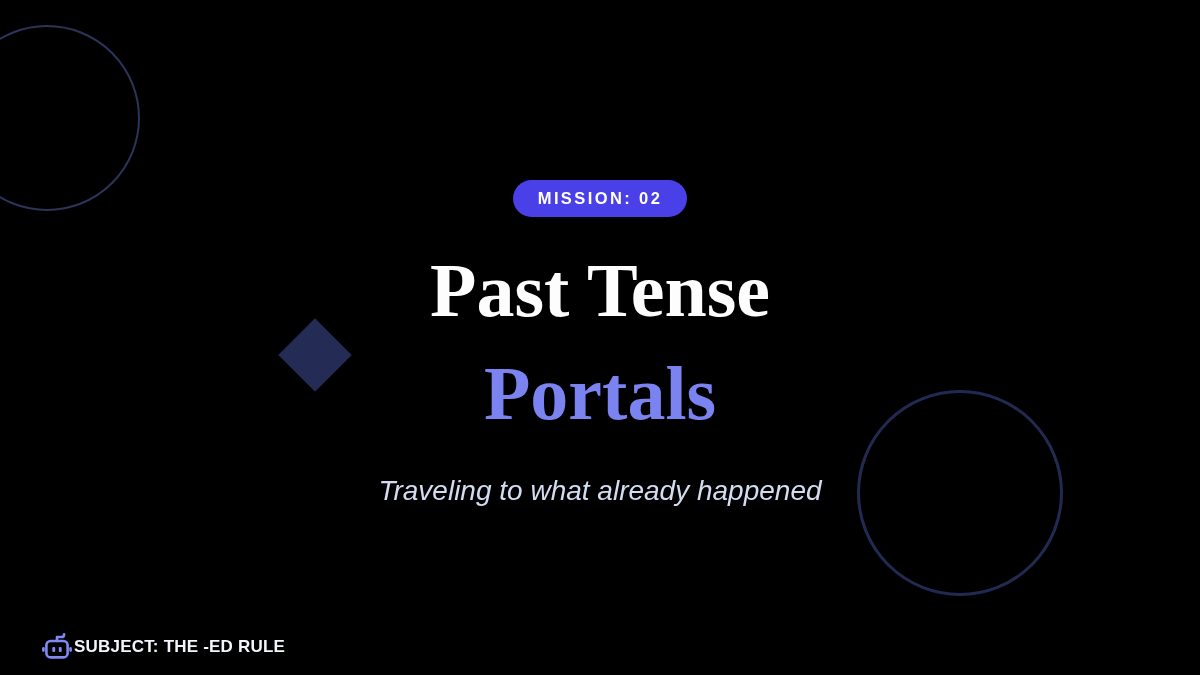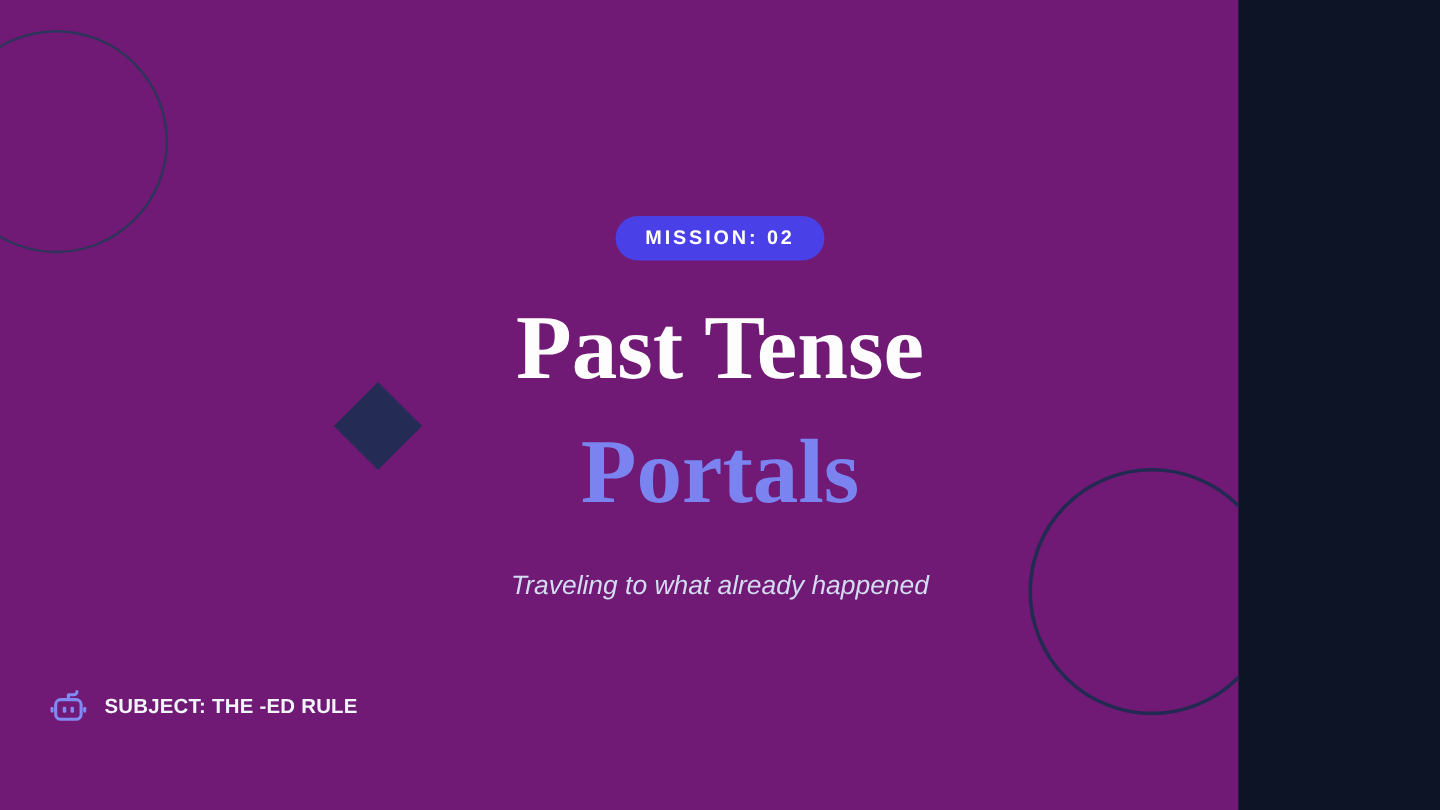--- a/index.html
+++ b/index.html
@@ -2,23 +2,23 @@
 <html><head>
 <meta charset="utf-8">
 <style>
   html, body {
     margin: 0;
     padding: 0;
     background: #0d1426;
   }
   #slide {
     position: relative;
-    width: 1032px;
+    width: 1200px;
     height: 675px;
-    background: #701a75;
+    background: #000000;
     overflow: hidden;
     font-family: "Liberation Sans", sans-serif;
   }
 
   
   .ring {
     position: absolute;
     border-radius: 50%;
     box-sizing: border-box;
   }
@@ -85,34 +85,33 @@
     margin-top: 35px;
     color: #fdfdfd;
   }
   #title-line-2 {
     margin-top: 27px;
     color: #7b83f0;
   }
 
   #subtitle {
     margin-top: 44px;
-    font-size: 22px;
+    font-size: 28px;
     font-style: italic;
     color: #d3dcf0;
     white-space: nowrap;
   }
 
   
   #footer {
     position: absolute;
     left: 40px;
-    top: 574px;
+    top: 632px;
     display: flex;
     align-items: center;
-    gap: 13px;
   }
   #robot-icon { display: block; }
   #footer-label {
     color: #f2f5fb;
     font-size: 17px;
     font-weight: bold;
     letter-spacing: 0.2px;
     white-space: nowrap;
   }
 </style>

